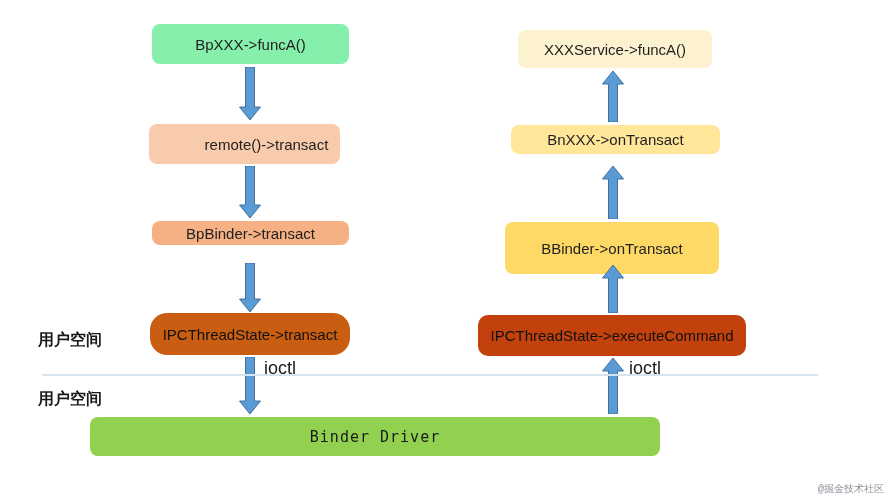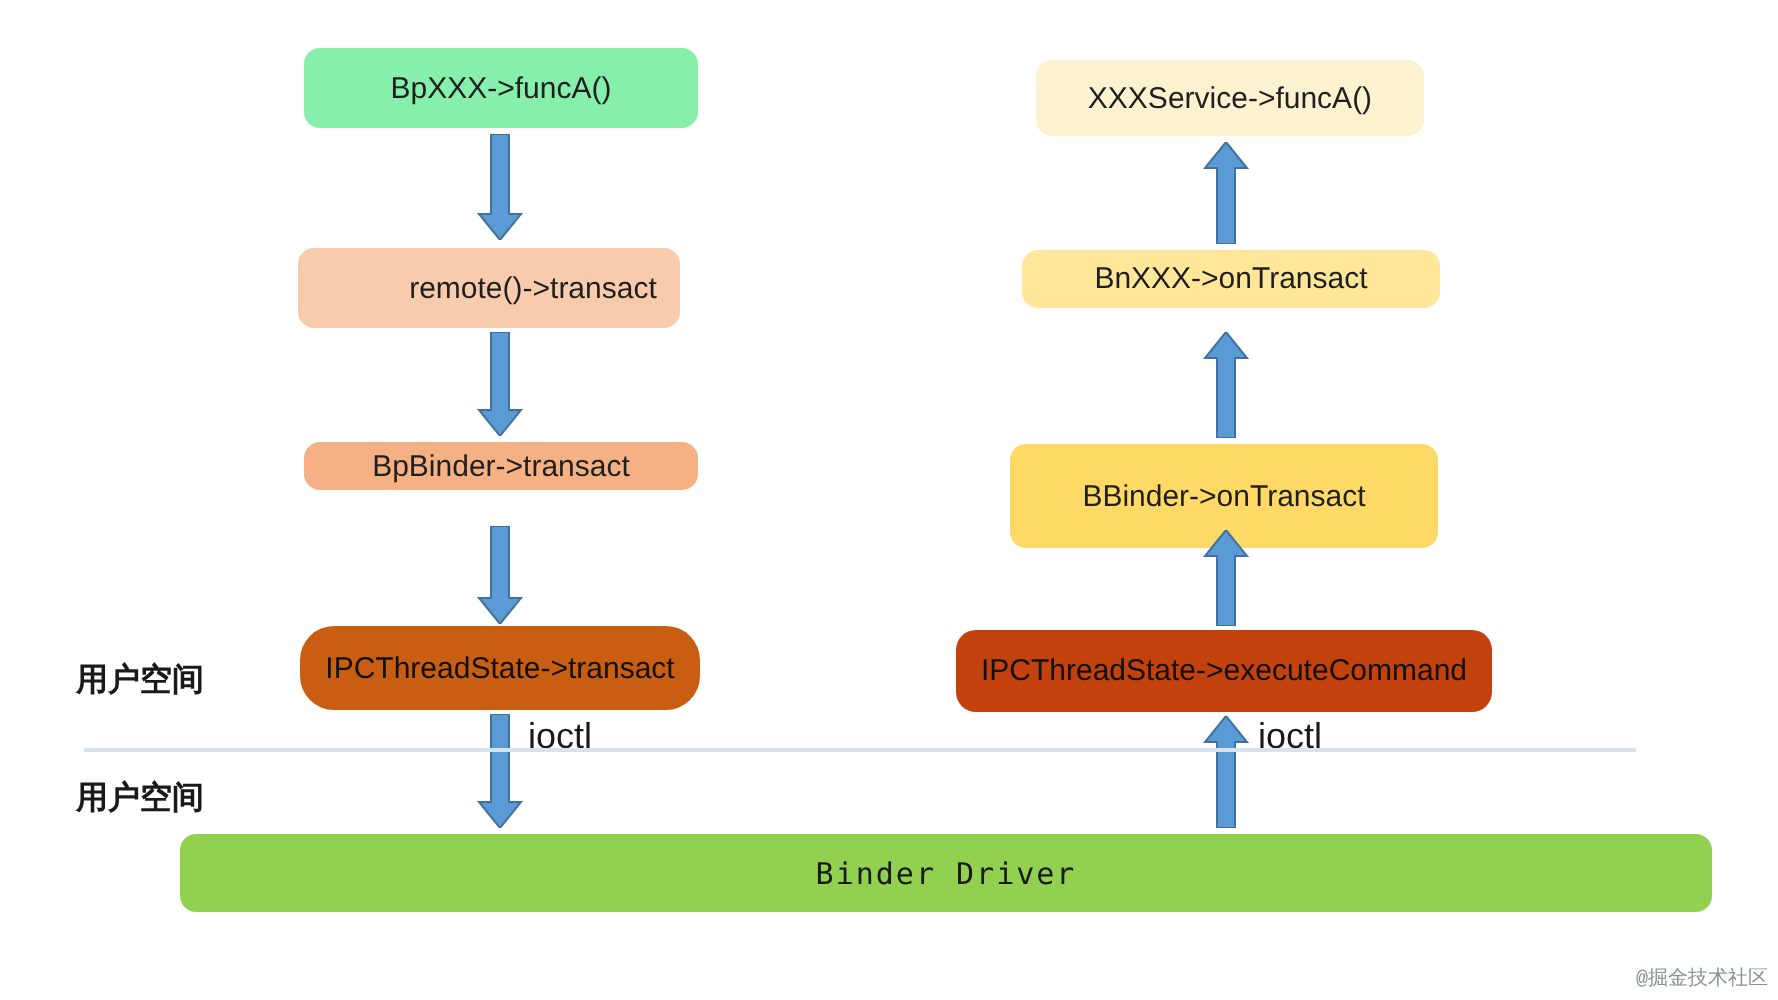--- a/index.html
+++ b/index.html
@@ -36,21 +36,21 @@
   .box-l3 { left: 152px; top: 221px; width: 197px; height: 24px; }
   .box-l4 { left: 150px; top: 313px; width: 200px; height: 42px; }
   
   .box-r1 { left: 518px; top: 30px;  width: 194px; height: 38px; }
   .box-r2 { left: 511px; top: 125px; width: 209px; height: 29px; }
   .box-r3 { left: 505px; top: 222px; width: 214px; height: 52px; }
   .box-r4 { left: 478px; top: 315px; width: 268px; height: 41px; }
   
   .binder-driver {
     position: absolute;
-    left: 90px; top: 417px; width: 766px; height: 39px;
+    left: 90px; top: 417px; width: 570px; height: 39px;
     border-radius: 8px;
     display: flex;
     align-items: center;
     justify-content: center;
     font-family: "DejaVu Sans Mono", "Liberation Mono", monospace;
     font-size: 15px;
     letter-spacing: 1px;
     color: #1a1a1a;
   }
   .arrow {

